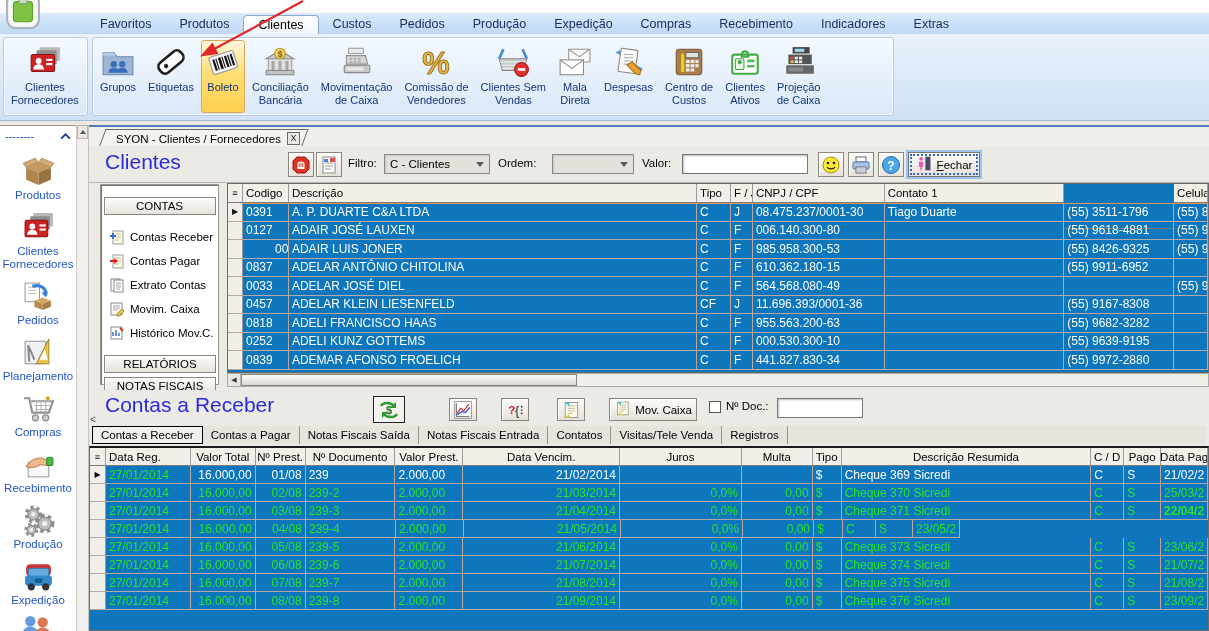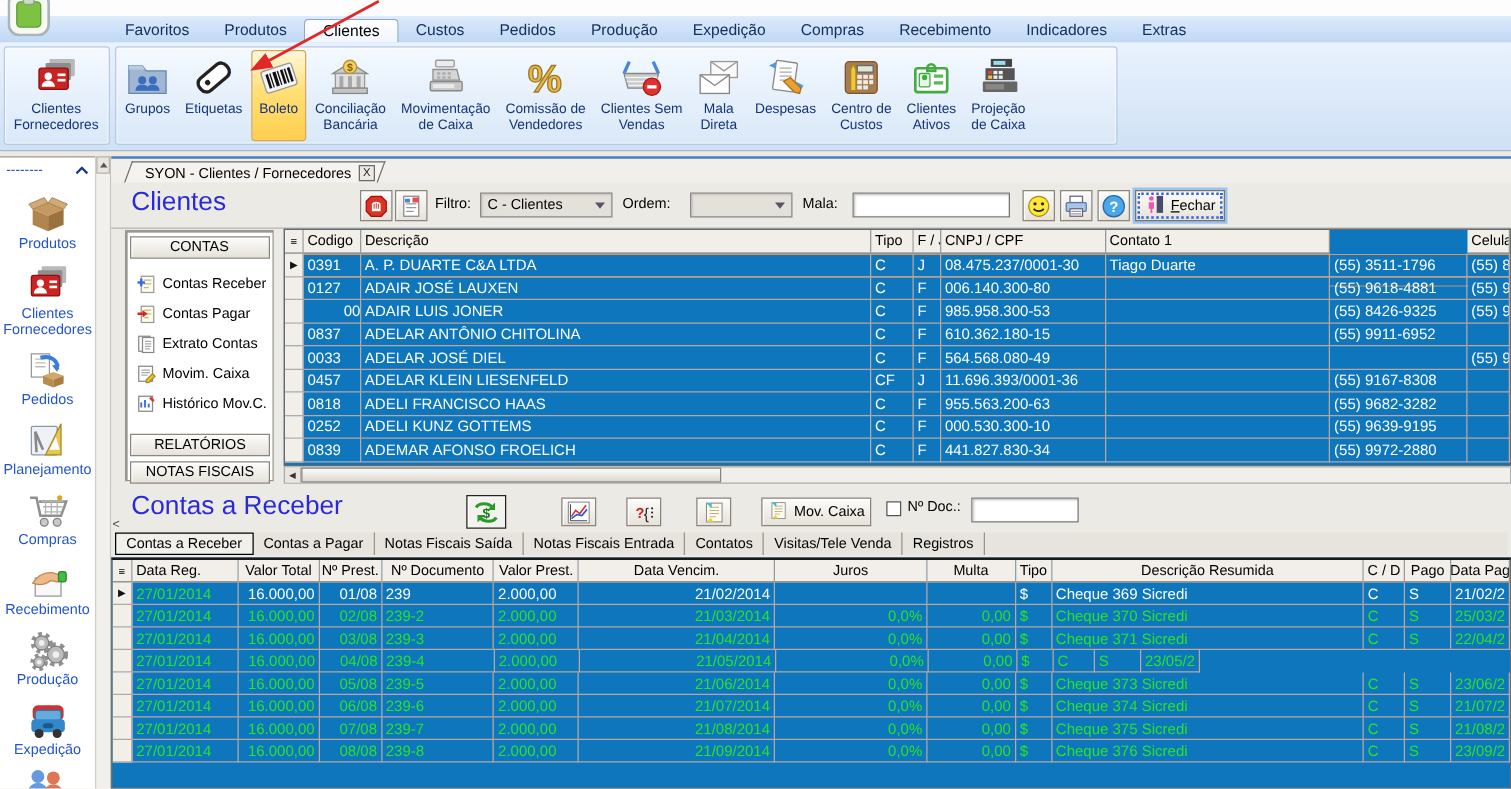--- a/index.html
+++ b/index.html
@@ -59,21 +59,21 @@
   .sel .arr{width:0;height:0;border-left:4px solid transparent;border-right:4px solid transparent;border-top:5px solid #556;}
   .txt{position:absolute;top:8px;height:20px;background:#fff;border:1px solid #777;box-shadow:inset 1px 1px 2px #bbb;}
   .fechar{position:absolute;left:819px;top:6px;width:72px;height:25px;display:flex;align-items:center;justify-content:center;gap:4px;
     background:linear-gradient(#fdfcfa,#e6e2da);border:1px solid #7a766e;outline:2px dotted #3366dd;outline-offset:-4px;
     box-shadow:0 0 0 2px #9cc2f0;font-size:11.5px;}
   .fechar .fl::first-letter{text-decoration:underline;}
   .fechar svg{width:17px;height:17px;}
   
   .accounts{position:absolute;left:11px;top:59px;width:119px;height:201px;background:#fff;
     border:1px solid #9a968e;box-shadow:inset 1px 1px 0 #777,inset -1px -1px 0 #fff;padding:2px;}
-  .acc-btn{width:112px;height:18px;margin:2px auto;background:linear-gradient(#fdfcfa,#e6e2da);
+  .acc-btn{width:112px;height:18px;margin:10px auto;background:linear-gradient(#fdfcfa,#e6e2da);
     border:1px solid #8a867e;box-shadow:inset 1px 1px 0 #fff;font-size:11.5px;display:flex;align-items:center;justify-content:center;}
   .acc-items{margin-top:8px;}
   .acc-item{display:flex;align-items:center;gap:5px;height:24px;padding-left:6px;font-size:11.5px;color:#000;}
   .acc-item .ic{width:16px;height:16px;flex:none;}
   .acc-item .ic svg{width:100%;height:100%;}
   .acc-reports{position:absolute;left:3px;top:160px;}
   .acc-invoices{position:absolute;left:3px;top:182px;}
   
   .grid{position:absolute;background:#0d76bd;border:1px solid #6a6a6a;overflow:hidden;}
   .cgrid{left:138px;top:58px;width:982px;height:190px;}
@@ -458,21 +458,21 @@
       <span class="flabel" style="left:259px">Filtro:</span>
       <div class="sel" style="left:295px;width:106px">
         <span>C - Clientes</span>
           <span class="arr"></span>
       </div>
       <span class="flabel" style="left:409px">Ordem:</span>
       <div class="sel" style="left:463px;width:82px">
         <span></span>
           <span class="arr"></span>
       </div>
-      <span class="flabel" style="left:553px">Mala:</span>
+      <span class="flabel" style="left:553px">Valor:</span>
       <input class="txt" style="left: 593px; width: 126px;" value="">
       <div class="icbtn" style="left:729px;top:6px;width:26px;height:25px">
           <svg viewBox="0 0 20 20">
             <circle cx="10" cy="10" r="8" fill="#ffe838" stroke="#a89010"></circle>
             <circle cx="7" cy="8" r="1.3" fill="#222"></circle>
             <circle cx="13" cy="8" r="1.3" fill="#222"></circle>
             <path d="M6 12c1.5 2.5 6.5 2.5 8 0" fill="none" stroke="#222" stroke-width="1.3"></path>
           </svg>
         </div>
       <div class="icbtn" style="left:759px;top:6px;width:26px;height:25px">
@@ -781,21 +781,21 @@
             <div class="g-c num green" style="width: 50px;">03/08</div>
             <div class="g-c green" style="width: 90px;">239-3</div>
             <div class="g-c green" style="width: 68px;">2.000,00</div>
             <div class="g-c num green" style="width: 157px;">21/04/2014</div>
             <div class="g-c num green" style="width: 122px;">0,0%</div>
             <div class="g-c num green" style="width: 71px;">0,00</div>
             <div class="g-c green" style="width: 29px;">$</div>
             <div class="g-c green" style="width: 250px;">Cheque 371 Sicredi</div>
             <div class="g-c green" style="width: 33px;">C</div>
             <div class="g-c green" style="width: 37px;">S</div>
-            <div class="g-c green" style="width: 47px;">22/04/2</div>
+            <div class="g-c green" style="width: 47px; font-weight: bold;">22/04/2</div>
           </div>
           <div class="g-r" style="height: 18px;">
             <div class="g-mk" style="width: 16px;"></div>
             <div class="g-c green" style="width: 85px;">27/01/2014</div>
             <div class="g-c num green" style="width: 65px;">16.000,00</div>
             <div class="g-c num green" style="width: 50px;">04/08</div>
             <div class="g-c green" style="width: 90px;">239-4</div>
             <div class="g-c green" style="width: 68px;">2.000,00</div>
             <div class="g-c num green" style="width: 157px;">21/05/2014</div>
             <div class="g-c num green" style="width: 122px;">0,0%</div>

